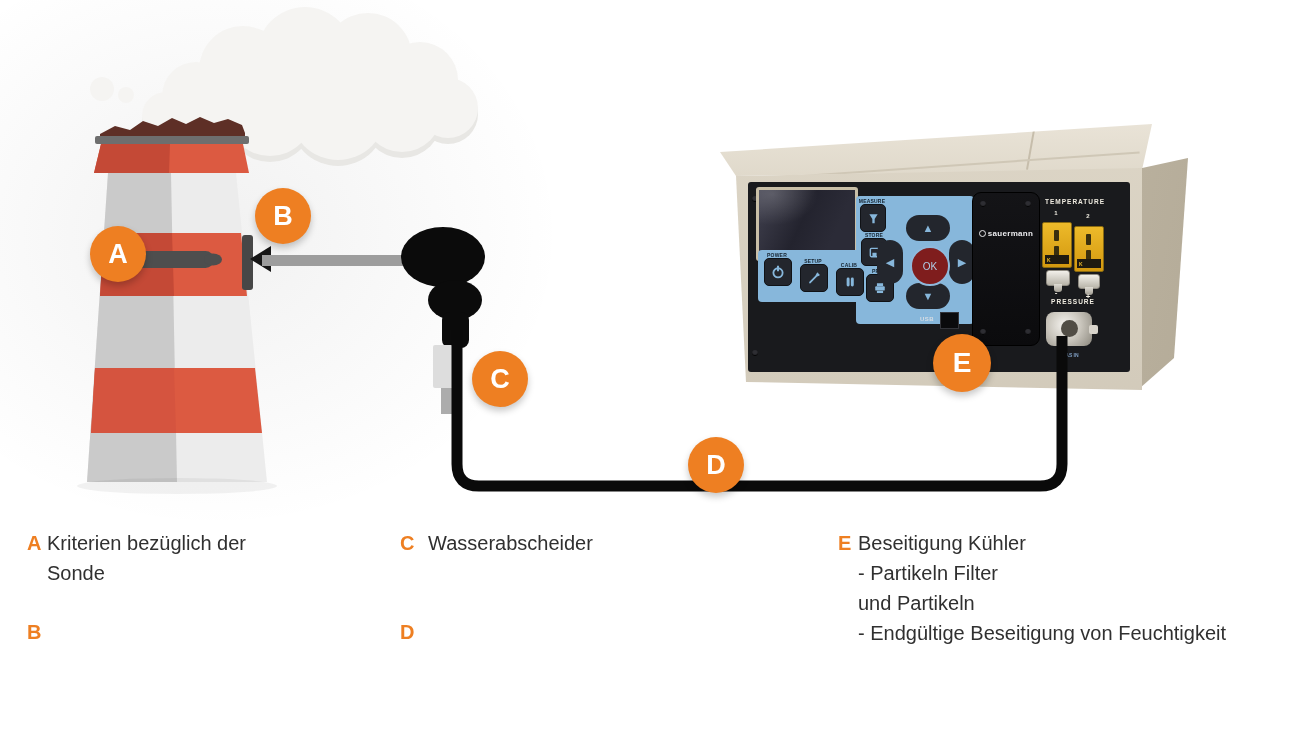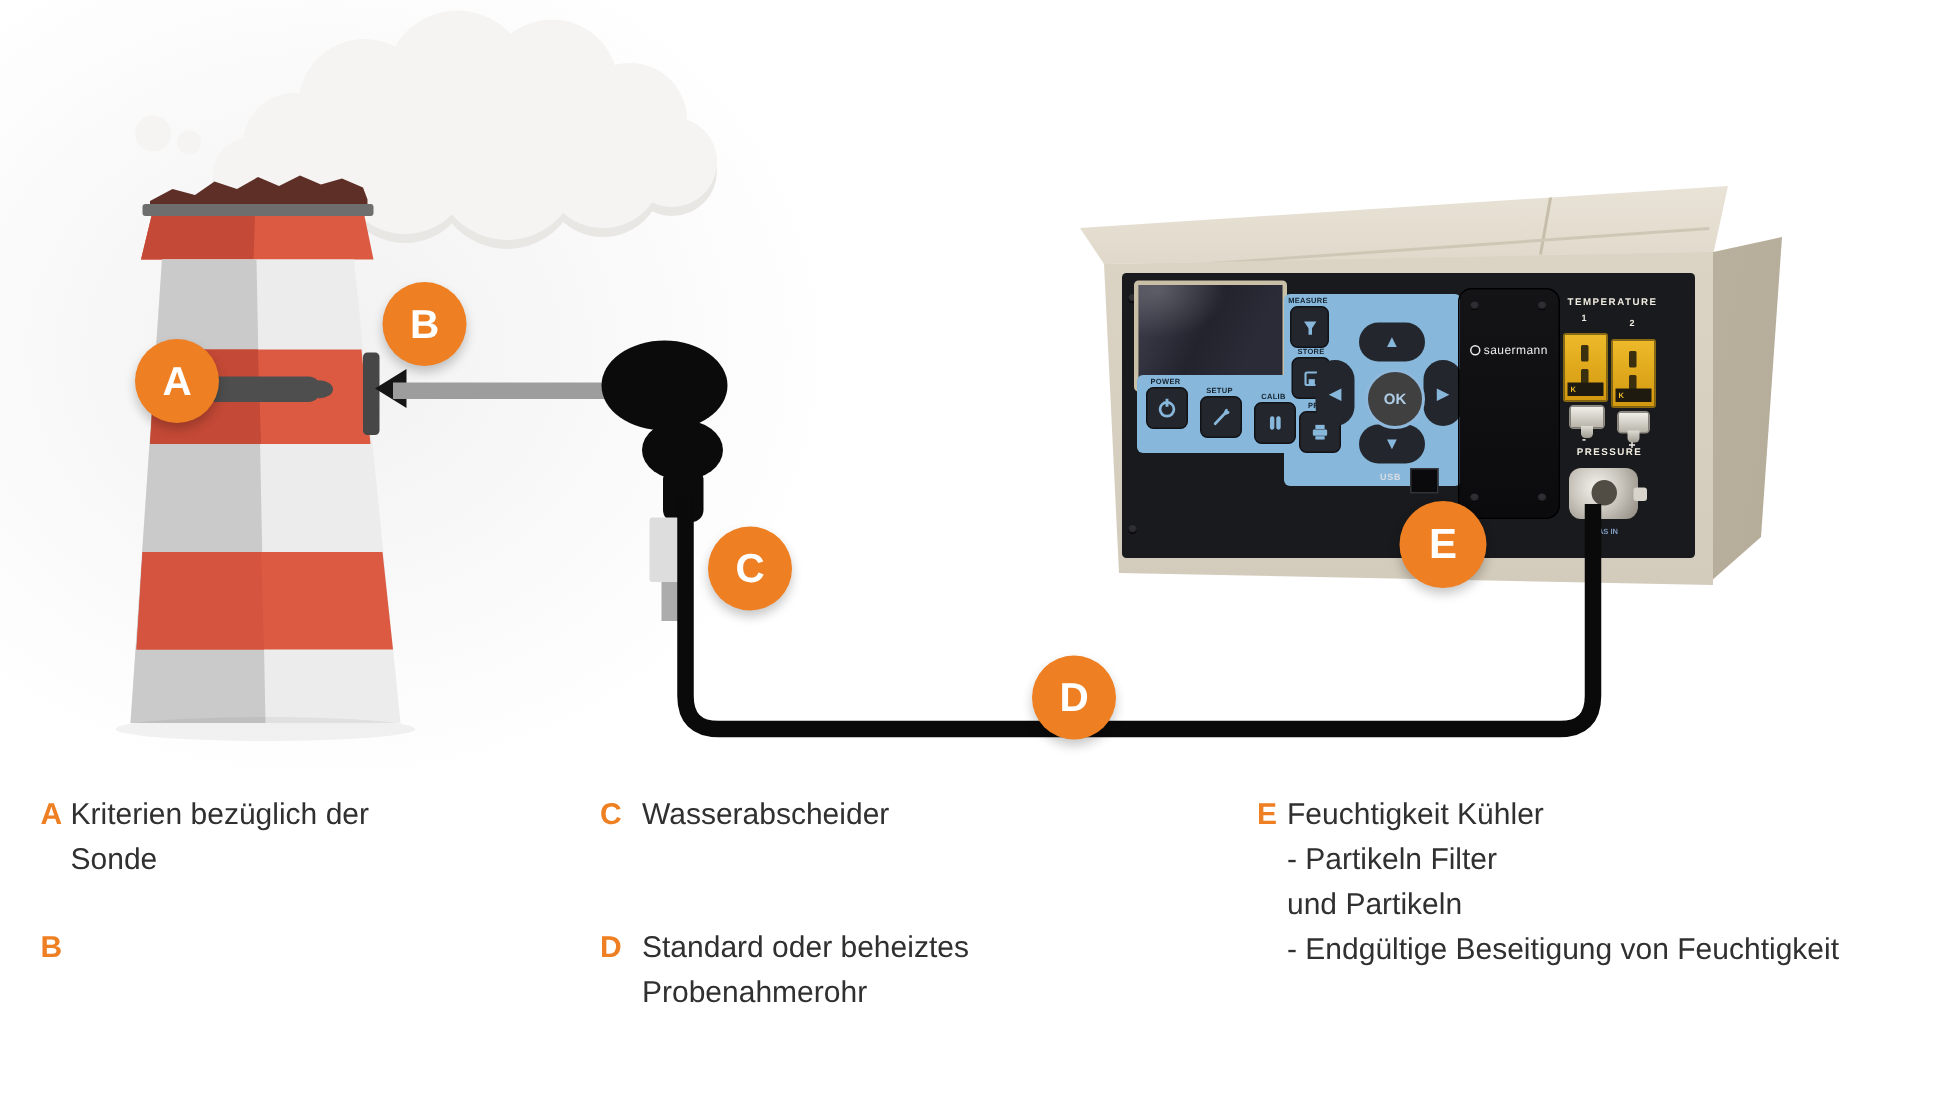--- a/index.html
+++ b/index.html
@@ -35,30 +35,30 @@
   .kp{background:#87B7DB;border-radius:4px;}
   .kp-strip{left:10px;top:68px;width:136px;height:52px;}
   .kp-block{left:108px;top:14px;width:118px;height:128px;}
   .kbtn{background:#23262D;border:1px solid #101216;border-radius:5px;display:flex;
         align-items:center;justify-content:center;}
   .klabel{font-size:5px;font-weight:bold;color:#14222E;letter-spacing:.2px;text-align:center;}
   .pill{background:#23262D;display:flex;align-items:center;justify-content:center;
         color:#87B7DB;font-size:11px;}
   .pill-h{width:44px;height:26px;border-radius:13px;}
   .pill-v{width:26px;height:44px;border-radius:13px;}
-  .okbtn{width:36px;height:36px;border-radius:50%;background:#404040;border:2px solid #8FB9DC;
+  .okbtn{width:36px;height:36px;border-radius:50%;background:#7f1d1d;border:2px solid #8FB9DC;
         display:flex;align-items:center;justify-content:center;color:#AFCDE6;
-        font-size:10px;font-weight:bold;}
+        font-size:10px;font-weight:normal;}
   .usb-lbl{font-size:6px;color:#D8DDE3;font-weight:bold;letter-spacing:.5px;}
   .usb-port{width:17px;height:15px;background:#0A0A0C;border:1px solid #33343A;}
   .door{left:272px;top:74px;width:66px;height:152px;border-radius:9px;
         background:linear-gradient(180deg,#141417 0%,#0B0B0D 100%);border:1px solid #000;}
   .brand-row{left:4px;top:36px;width:58px;display:flex;align-items:center;justify-content:center;gap:2px;}
   .brand-mark{width:7px;height:7px;border-radius:50%;border:1.5px solid #E9E9EC;box-sizing:border-box;}
-  .brand-txt{color:#ECECEF;font-size:8px;font-weight:normal;letter-spacing:.3px;text-align:center;}
+  .brand-txt{color:#ECECEF;font-size:8px;font-weight:bold;letter-spacing:.3px;text-align:center;}
   .wlabel{color:#EFEBE0;font-weight:bold;text-align:center;}
   .tc{background:linear-gradient(180deg,#EDBA2A 0%,#D3980F 100%);border-radius:2px;border:1px solid #8a6a10;}
   .tc .slot{position:absolute;width:5px;height:11px;background:#3A2F0E;border-radius:1px;}
   .tc .kband{position:absolute;left:2px;top:32px;width:22px;height:9px;background:#1F1A10;
         color:#EDBA2A;font-size:5px;font-weight:bold;display:flex;align-items:center;padding-left:2px;}
   .nozzle{background:linear-gradient(180deg,#F2F0EA 0%,#B7B3A8 100%);border-radius:3px;border:1px solid #8f8b82;}
   .nozzle:after{content:"";position:absolute;left:30%;bottom:-7px;width:40%;height:8px;
         background:linear-gradient(180deg,#DFDCD4,#A09C92);border-radius:0 0 3px 3px;}
   .metal{left:346px;top:194px;width:46px;height:34px;border-radius:8px;
         background:radial-gradient(circle at 40% 38%,#F5F3EF 0%,#C9C5BC 48%,#8B877D 100%);}
@@ -288,28 +288,24 @@
     </div>
   </div>
   <div class="legend-item l2" style="left:400px;top:528px;">
     <span class="legend-letter">C</span>
     <div>
       <div>Wasserabscheider</div>
     </div>
   </div>
   <div class="legend-item l2" style="left:400px;top:617px;">
     <span class="legend-letter">D</span>
-    <div>
-      <div>Standard oder beheiztes</div>
-      <div>Probenahmerohr</div>
-    </div>
   </div>
   <div class="legend-item l3" style="left:838px;top:528px;">
     <span class="legend-letter">E</span>
     <div>
-      <div>Feuchtigkeit Kühler</div>
+      <div>Beseitigung Kühler</div>
       <div>- Partikeln Filter</div>
       <div>und Partikeln</div>
       <div>- Endgültige Beseitigung von Feuchtigkeit</div>
     </div>
   </div>
 
 </div>
 
 </body></html>

